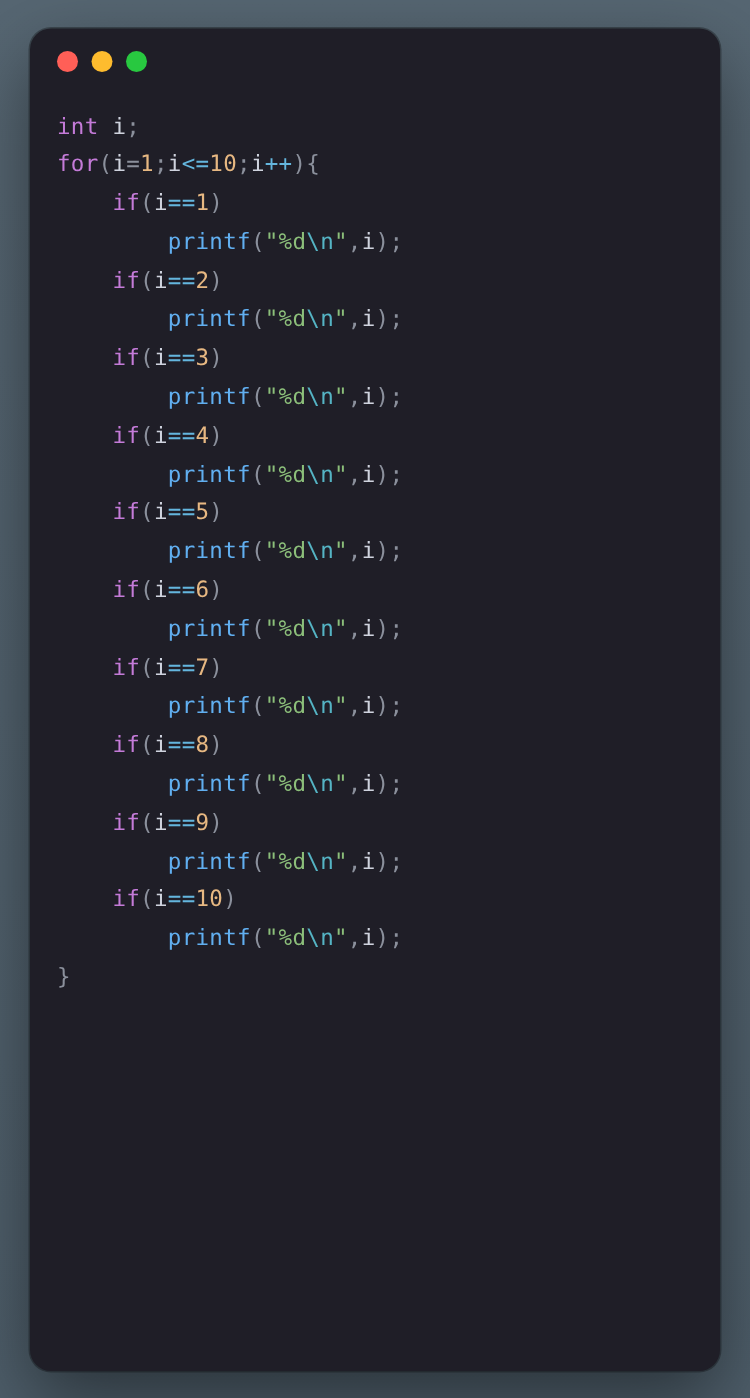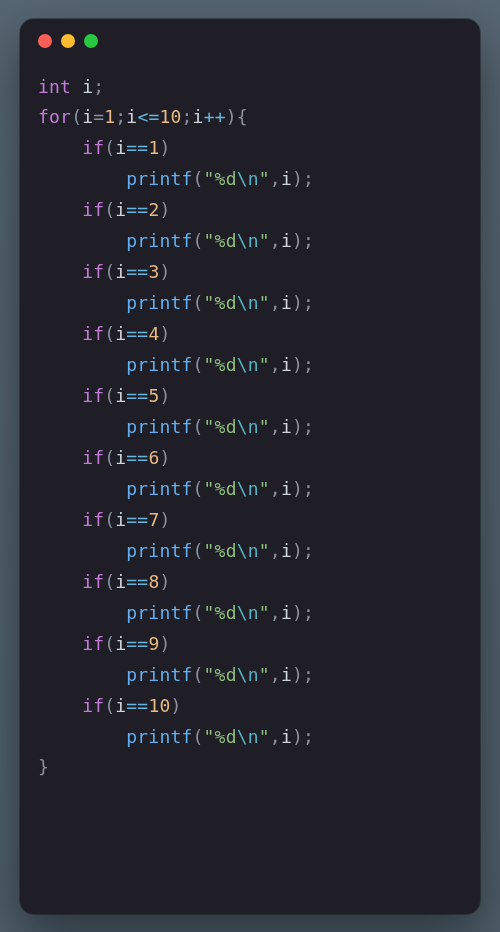--- a/index.html
+++ b/index.html
@@ -23,21 +23,21 @@
     display:flex; align-items:center;
     padding-left:18px;
     gap:9px;
   }
   .dot { width:14px; height:14px; border-radius:50%; }
   .dot.red { background:#ff5f57; }
   .dot.yellow { background:#febc2e; }
   .dot.green { background:#28c840; }
   .code {
     padding: 8px 18px 18px 18px;
-    font-size:18px;
+    font-size:15px;
     line-height:1.72;
     white-space:pre;
     color:#cfd3de;
     letter-spacing:0.2px;
   }
   
   .kw   { color:#c47bd8; }  
   .id   { color:#cfd3de; }  
   .punc { color:#8b909c; }  
   .num  { color:#e7b882; }  

